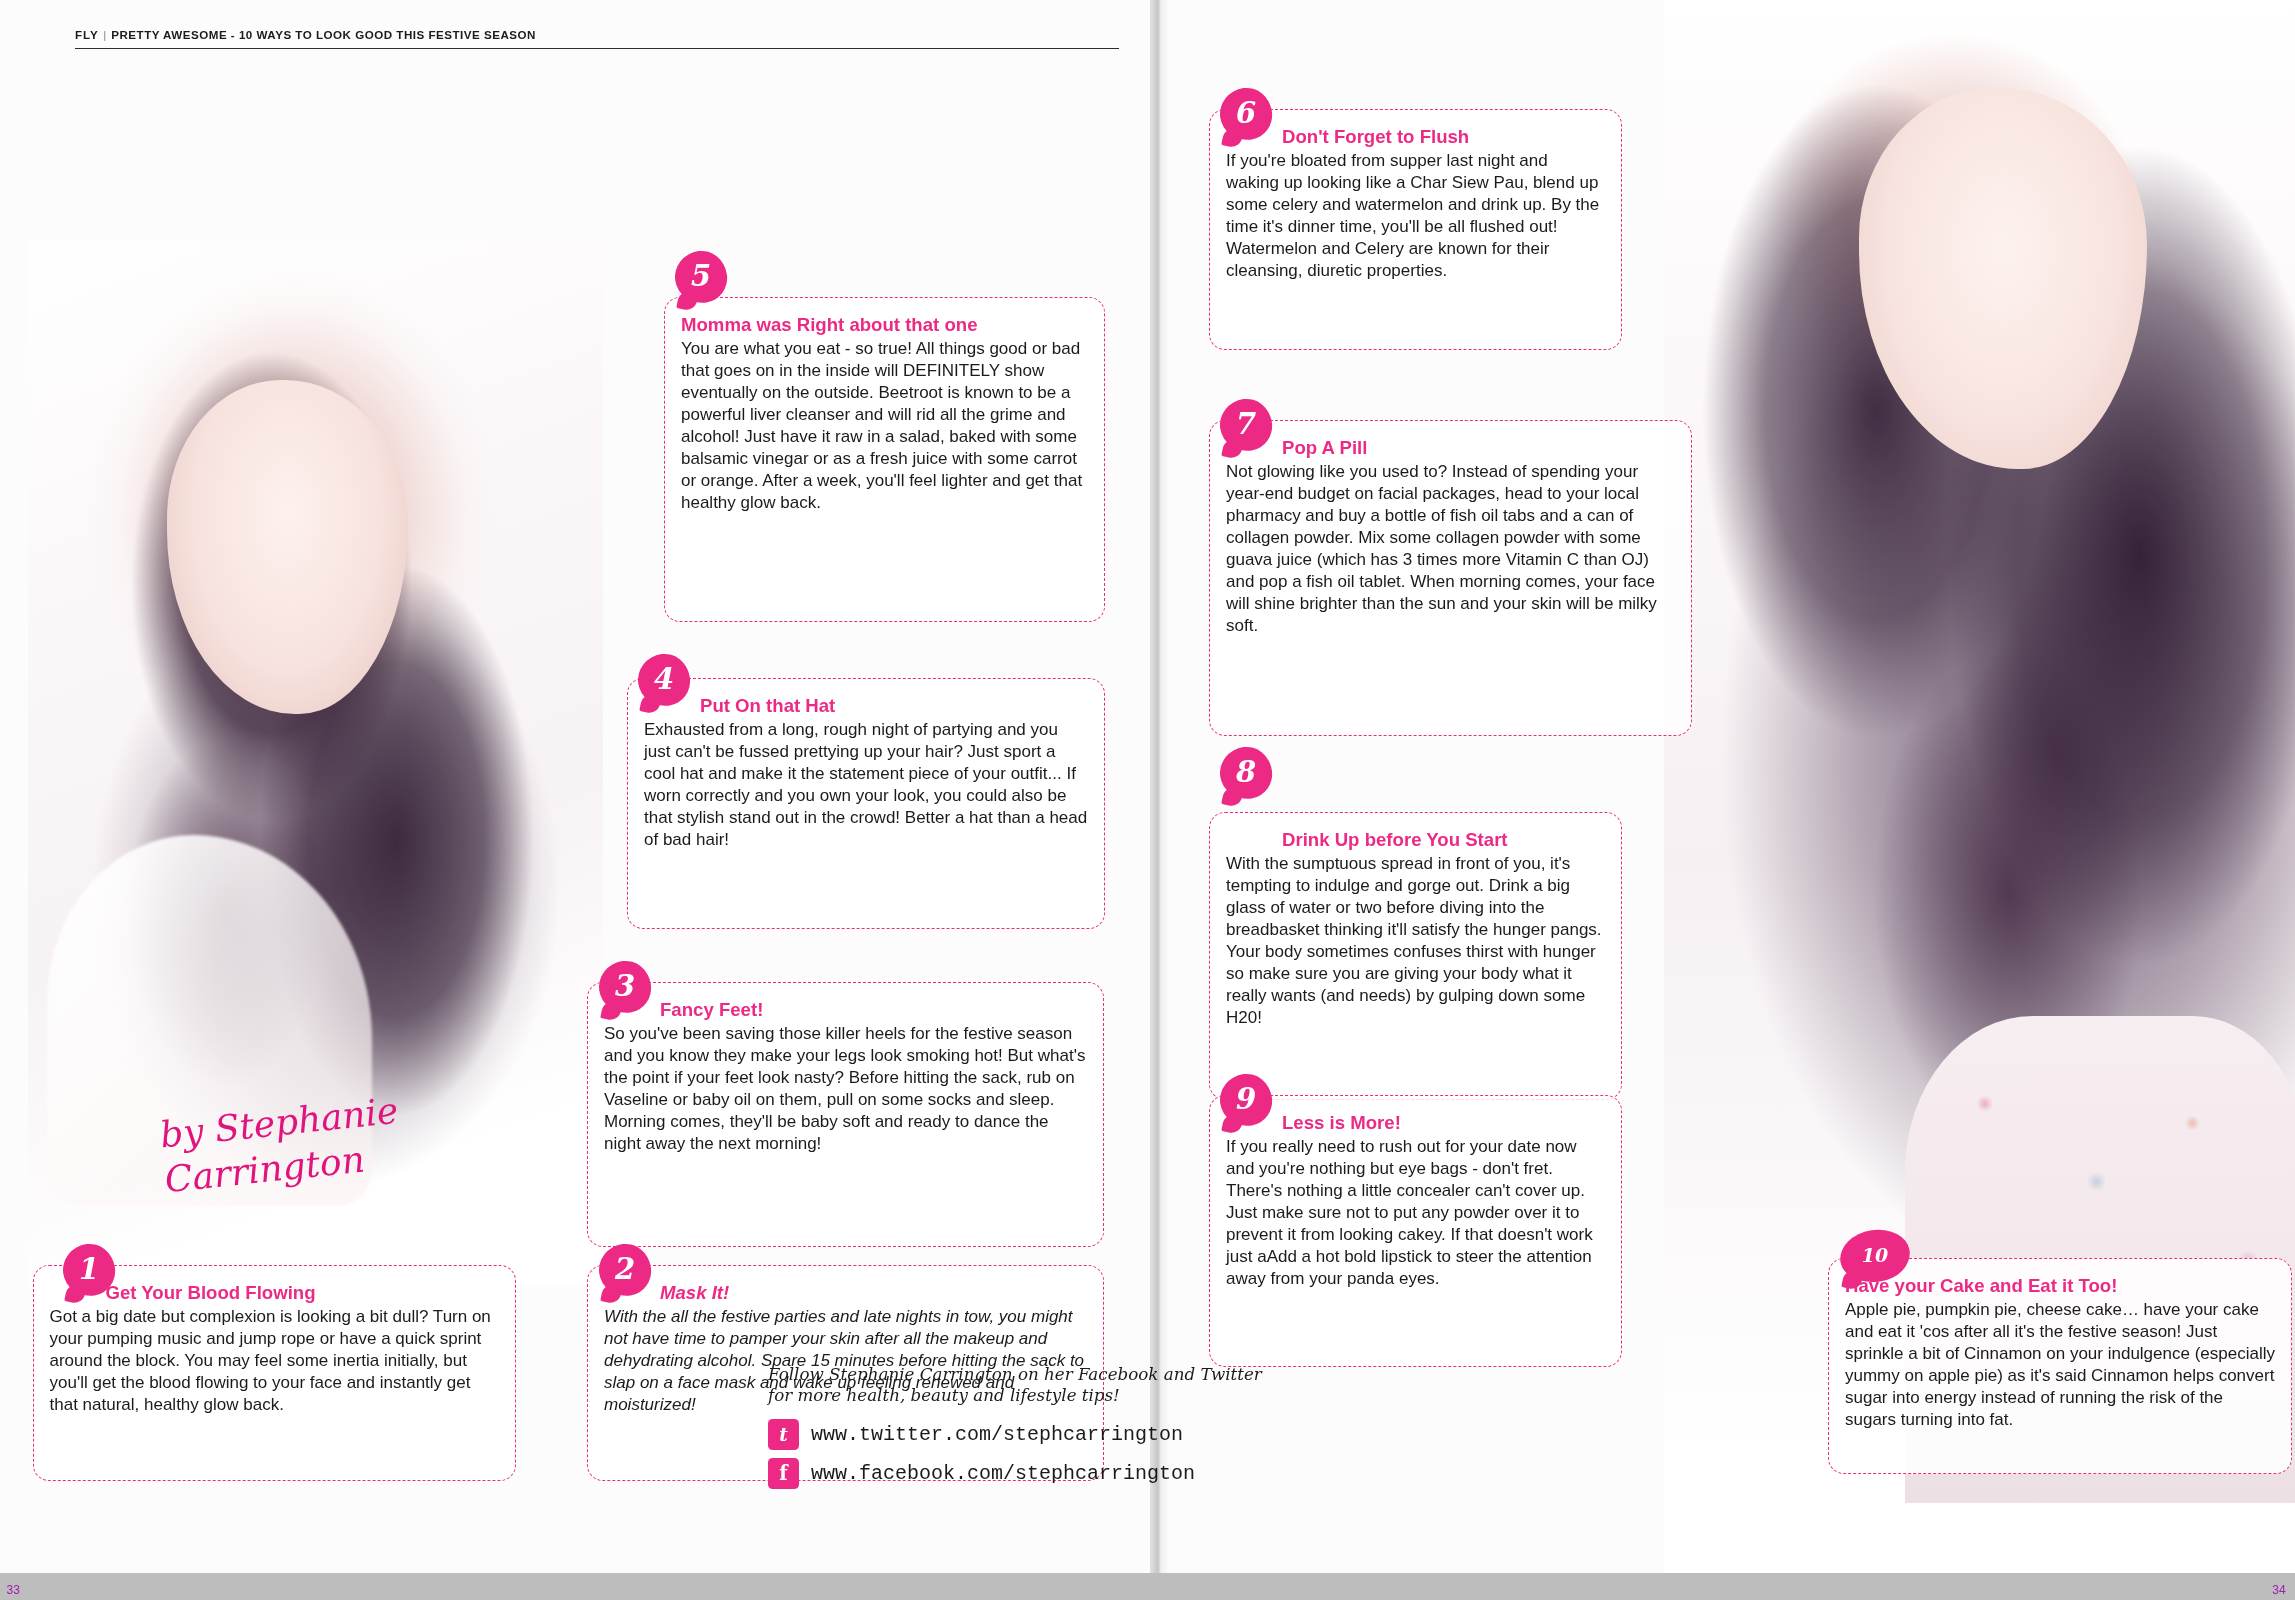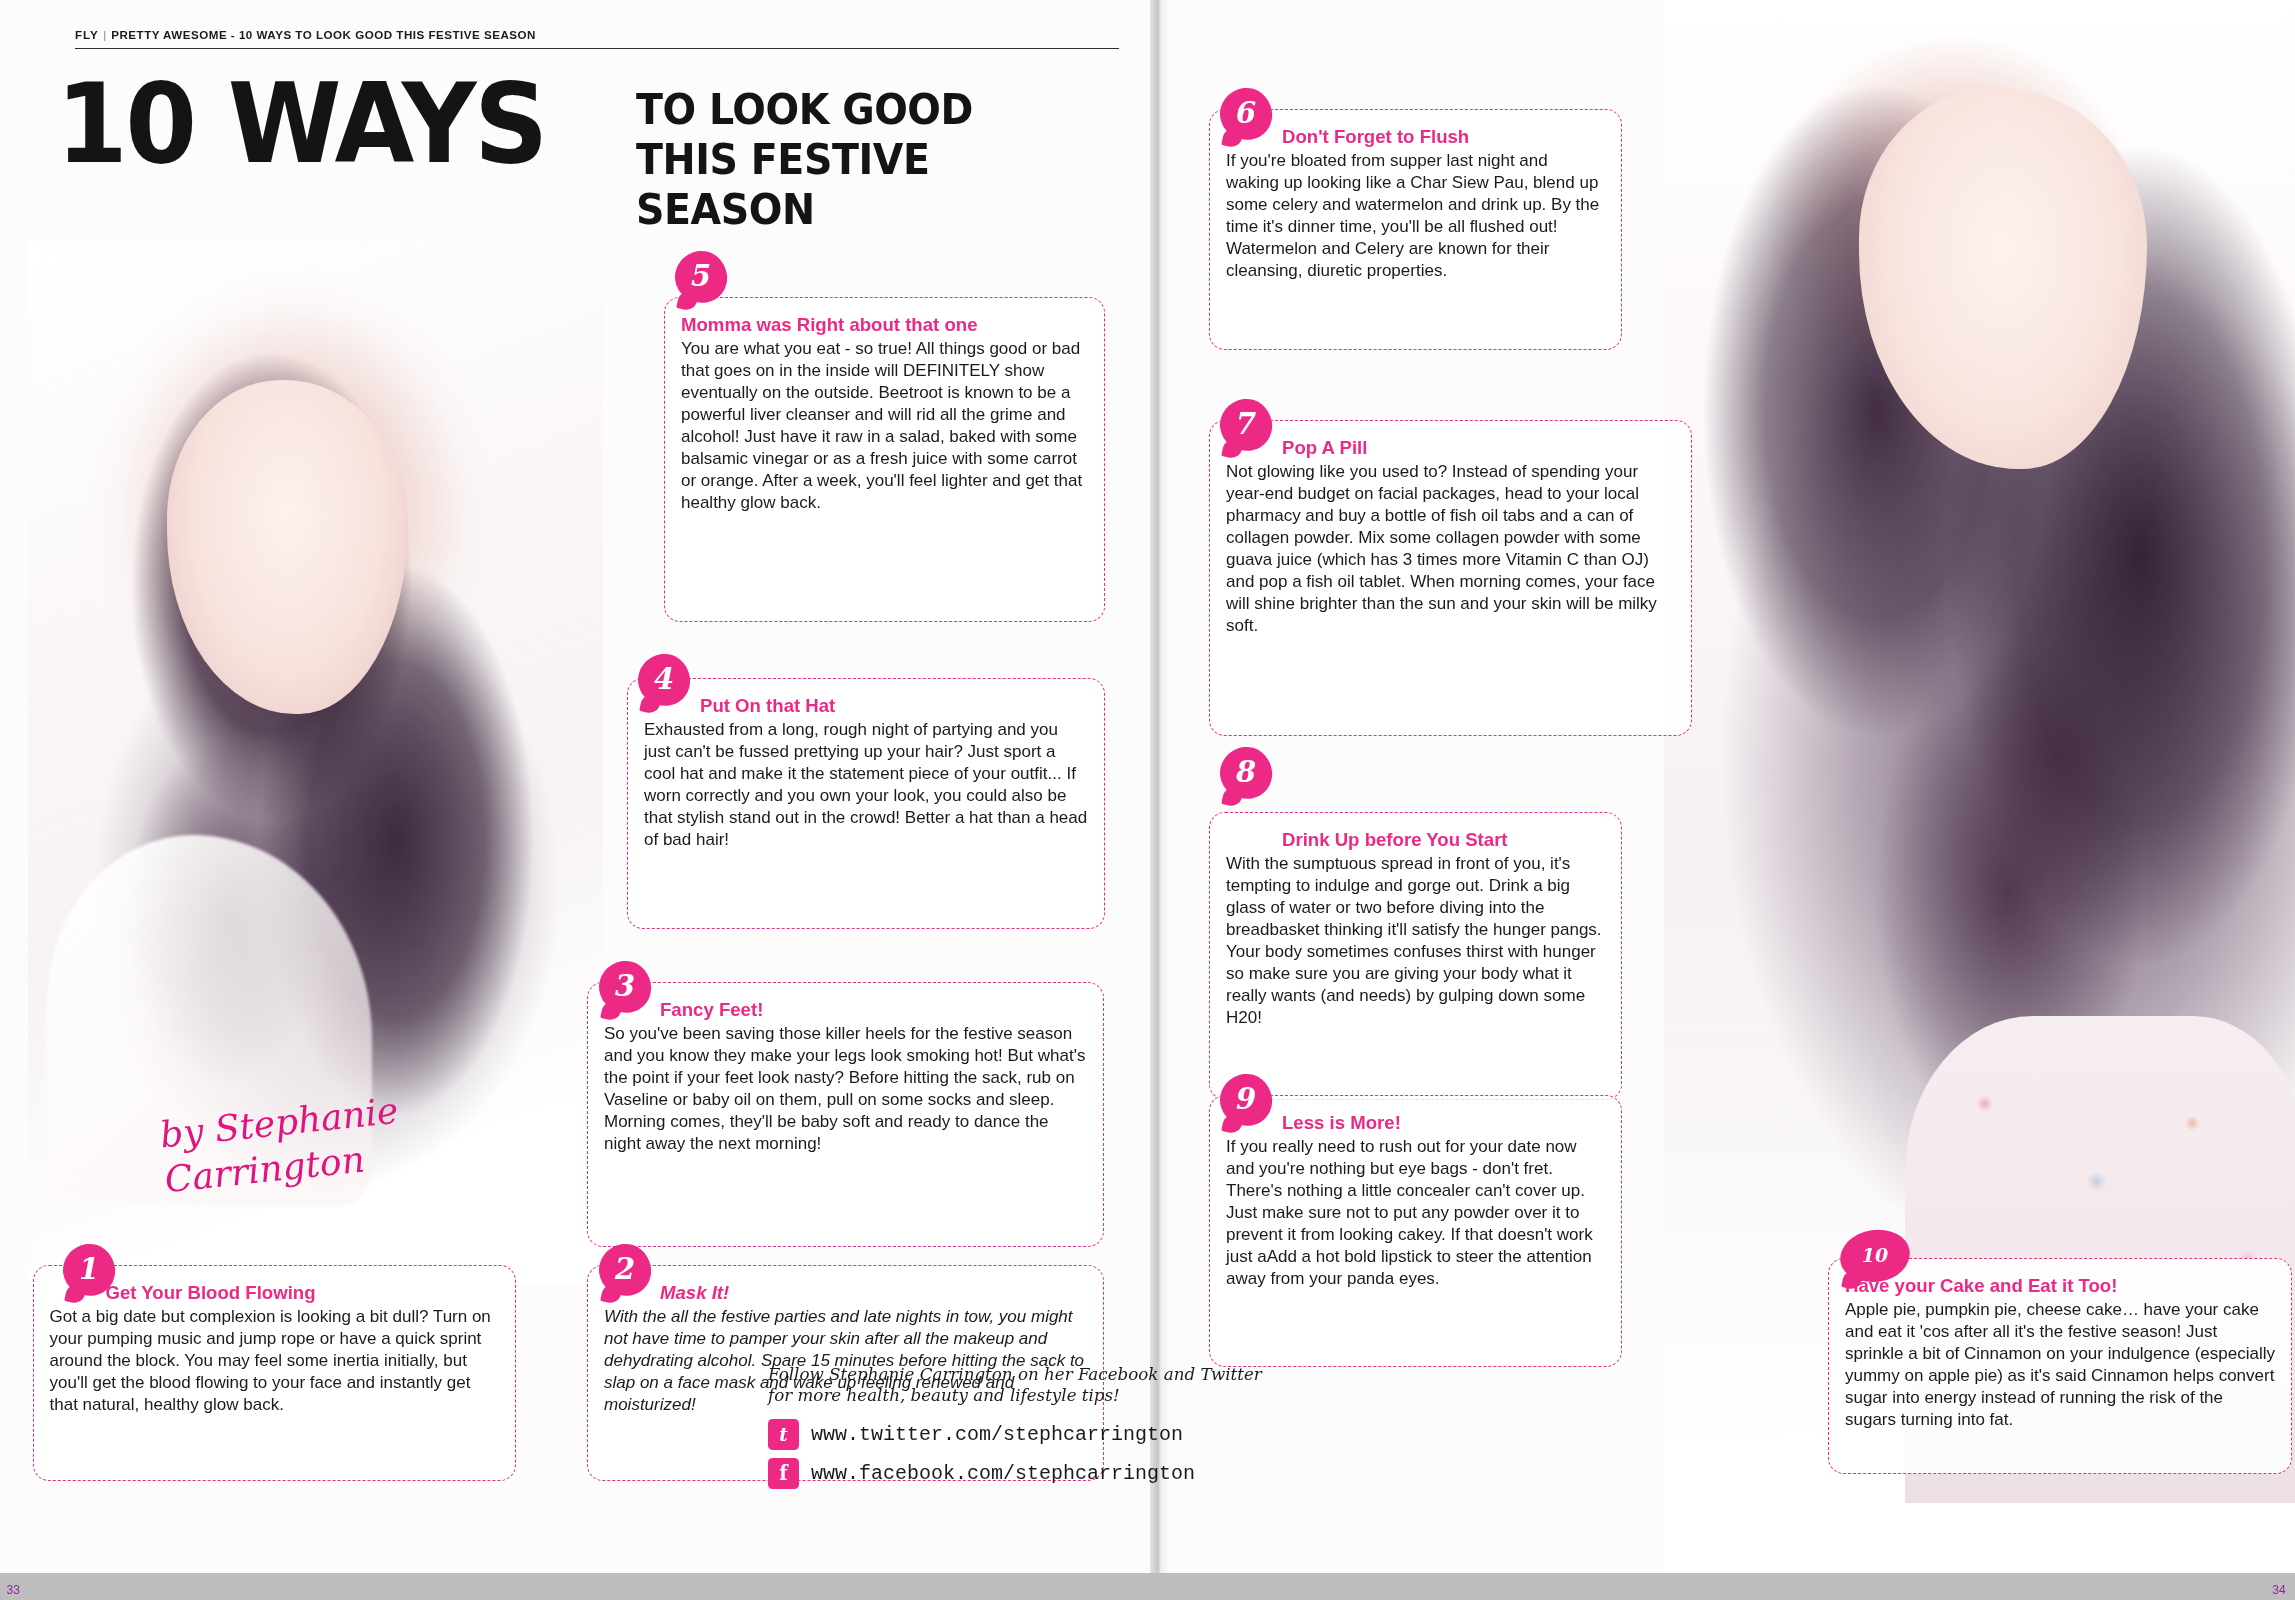--- a/index.html
+++ b/index.html
@@ -248,25 +248,20 @@
 <body>
 
 <div class="spread">
 
   <div class="page page-left">
 
     <div class="masthead">
       <span class="fly">FLY</span><span class="sep">|</span><span>PRETTY AWESOME - 10 WAYS TO LOOK GOOD THIS FESTIVE SEASON</span>
     </div>
 
-    <div class="title-wrap">
-      <div class="title-big">10 WAYS</div>
-      <div class="title-small">TO LOOK GOOD
-THIS FESTIVE SEASON</div>
-    </div>
 
     <div class="photo-left">
       <div class="bgfill"></div>
       <div class="hair-mass"></div>
       <div class="face-mass"></div>
       <div class="shoulder"></div>
     </div>
 
     <div class="byline">by Stephanie
       Carrington</div>

